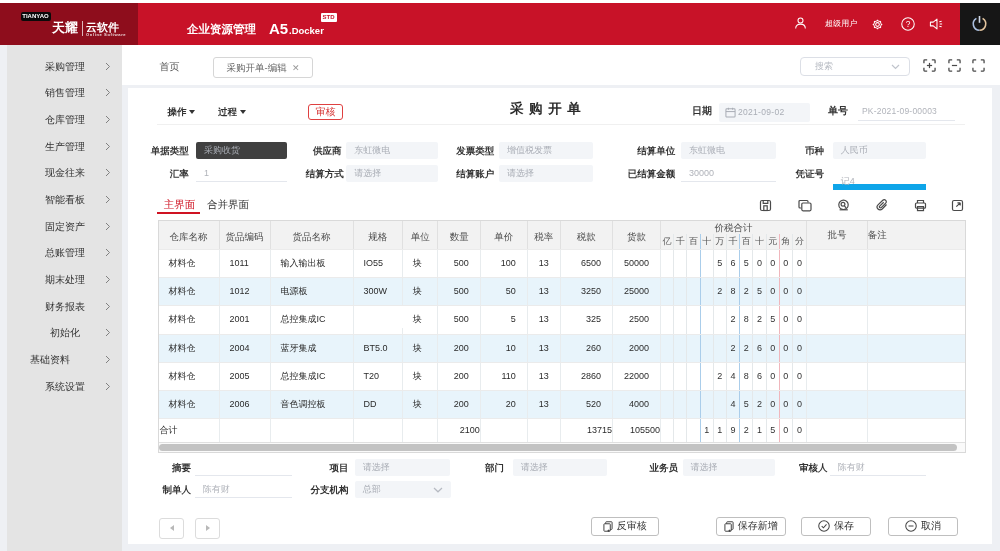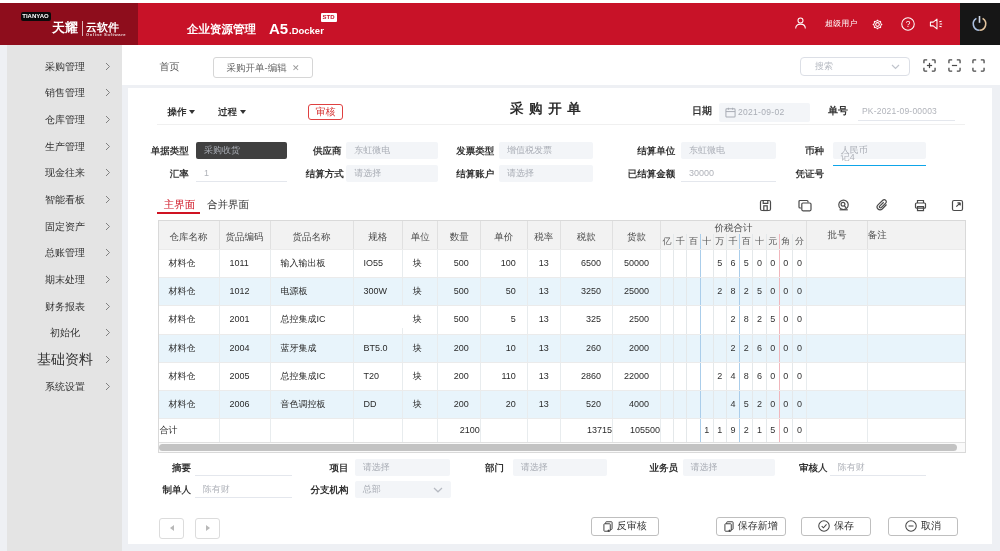--- a/index.html
+++ b/index.html
@@ -120,21 +120,21 @@
     <svg width="6" height="9" viewBox="0 0 6 9">
       <polyline points="1,1 4.5,4.5 1,8" fill="none" stroke="#808080" stroke-width="1"></polyline>
     </svg>
   </div>
 <div class="abs" style="left:30px;top:327.2px;width:70px;text-align:center;color:#333;font-size:10px;line-height:11px;">初始化</div>
 <div class="abs" style="left:105px;top:328.2px;">
     <svg width="6" height="9" viewBox="0 0 6 9">
       <polyline points="1,1 4.5,4.5 1,8" fill="none" stroke="#808080" stroke-width="1"></polyline>
     </svg>
   </div>
-<div class="abs" style="left:30px;top:353.9px;width:70px;text-align:center;color:#333;font-size:14px;line-height:11px;">基础资料</div>
+<div class="abs" style="left:30px;top:353.9px;width:70px;text-align:left;color:#333;font-size:10px;line-height:11px;">基础资料</div>
 <div class="abs" style="left:105px;top:354.9px;">
     <svg width="6" height="9" viewBox="0 0 6 9">
       <polyline points="1,1 4.5,4.5 1,8" fill="none" stroke="#808080" stroke-width="1"></polyline>
     </svg>
   </div>
 <div class="abs" style="left:30px;top:380.5px;width:70px;text-align:center;color:#333;font-size:10px;line-height:11px;">系统设置</div>
 <div class="abs" style="left:105px;top:381.5px;">
     <svg width="6" height="9" viewBox="0 0 6 9">
       <polyline points="1,1 4.5,4.5 1,8" fill="none" stroke="#808080" stroke-width="1"></polyline>
     </svg>
@@ -192,21 +192,21 @@
 <div class="abs" style="left:832.8px;top:141.5px;width:92.8px;height:17px;background:#f3f5f8;border-radius:2px;color:#a9adb5;font-size:9px;line-height:17px;padding-left:8px;white-space:nowrap;">人民币</div>
 <div class="abs" style="left:108.7px;top:164.5px;width:80px;text-align:right;font-weight:bold;color:#333;font-size:9.5px;line-height:17px;white-space:nowrap;">汇率</div>
 <div class="abs" style="left:196.0px;top:164.5px;width:91.4px;height:17px;border-bottom:1px solid #e4e7ed;color:#b0b3ba;font-size:9px;line-height:16px;padding-left:8px;white-space:nowrap;">1</div>
 <div class="abs" style="left:263.8px;top:164.5px;width:80px;text-align:right;font-weight:bold;color:#333;font-size:9.5px;line-height:17px;white-space:nowrap;">结算方式</div>
 <div class="abs" style="left:346.2px;top:164.5px;width:91.7px;height:17px;background:#f3f5f8;border-radius:2px;color:#a9adb5;font-size:9px;line-height:17px;padding-left:8px;white-space:nowrap;">请选择</div>
 <div class="abs" style="left:414.2px;top:164.5px;width:80px;text-align:right;font-weight:bold;color:#333;font-size:9.5px;line-height:17px;white-space:nowrap;">结算账户</div>
 <div class="abs" style="left:499.0px;top:164.5px;width:93.9px;height:17px;background:#f3f5f8;border-radius:2px;color:#a9adb5;font-size:9px;line-height:17px;padding-left:8px;white-space:nowrap;">请选择</div>
 <div class="abs" style="left:595.3px;top:164.5px;width:80px;text-align:right;font-weight:bold;color:#333;font-size:9.5px;line-height:17px;white-space:nowrap;">已结算金额</div>
 <div class="abs" style="left:681.0px;top:164.5px;width:95.0px;height:17px;border-bottom:1px solid #e4e7ed;color:#b0b3ba;font-size:9px;line-height:16px;padding-left:8px;white-space:nowrap;">30000</div>
 <div class="abs" style="left:744.0px;top:164.5px;width:80px;text-align:right;font-weight:bold;color:#333;font-size:9.5px;line-height:17px;white-space:nowrap;">凭证号</div>
-<div class="abs" style="left:832.8px;top:149px;width:92.8px;height:17px;border-bottom:1px solid #0ea5e9;color:#b0b3ba;font-size:9px;line-height:16px;padding-left:8px;white-space:nowrap;">记4</div>
+<div class="abs" style="left:832.8px;top:173px;width:92.8px;height:17px;border-bottom:6px solid #0ea5e9;color:#b0b3ba;font-size:9px;line-height:16px;padding-left:8px;white-space:nowrap;">记4</div>
 <div class="abs" style="left:163.8px;top:199px;color:#cf1322;font-size:10.5px;line-height:11px;">主界面</div>
 <div class="abs" style="left:157px;top:212px;width:43px;height:2px;background:#cf1322;"></div>
 <div class="abs" style="left:207px;top:199px;color:#333;font-size:10.5px;line-height:11px;">合并界面</div>
 <div class="abs" style="left:759px;top:199px;">
     <svg width="13" height="13" viewBox="0 0 13 13">
       <rect x="1.5" y="1.5" width="10" height="10" rx="1.5" style="fill:none;stroke:#4a4a4a;stroke-width:1.2;"></rect>
       <path d="M4.2 1.5 L4.2 4.3 L8.8 4.3 L8.8 1.5" style="fill:none;stroke:#4a4a4a;stroke-width:1.2;"></path>
       <rect x="4.8" y="6.8" width="3.4" height="4.7" style="fill:none;stroke:#4a4a4a;stroke-width:1.2;"></rect>
     </svg>
   </div>

